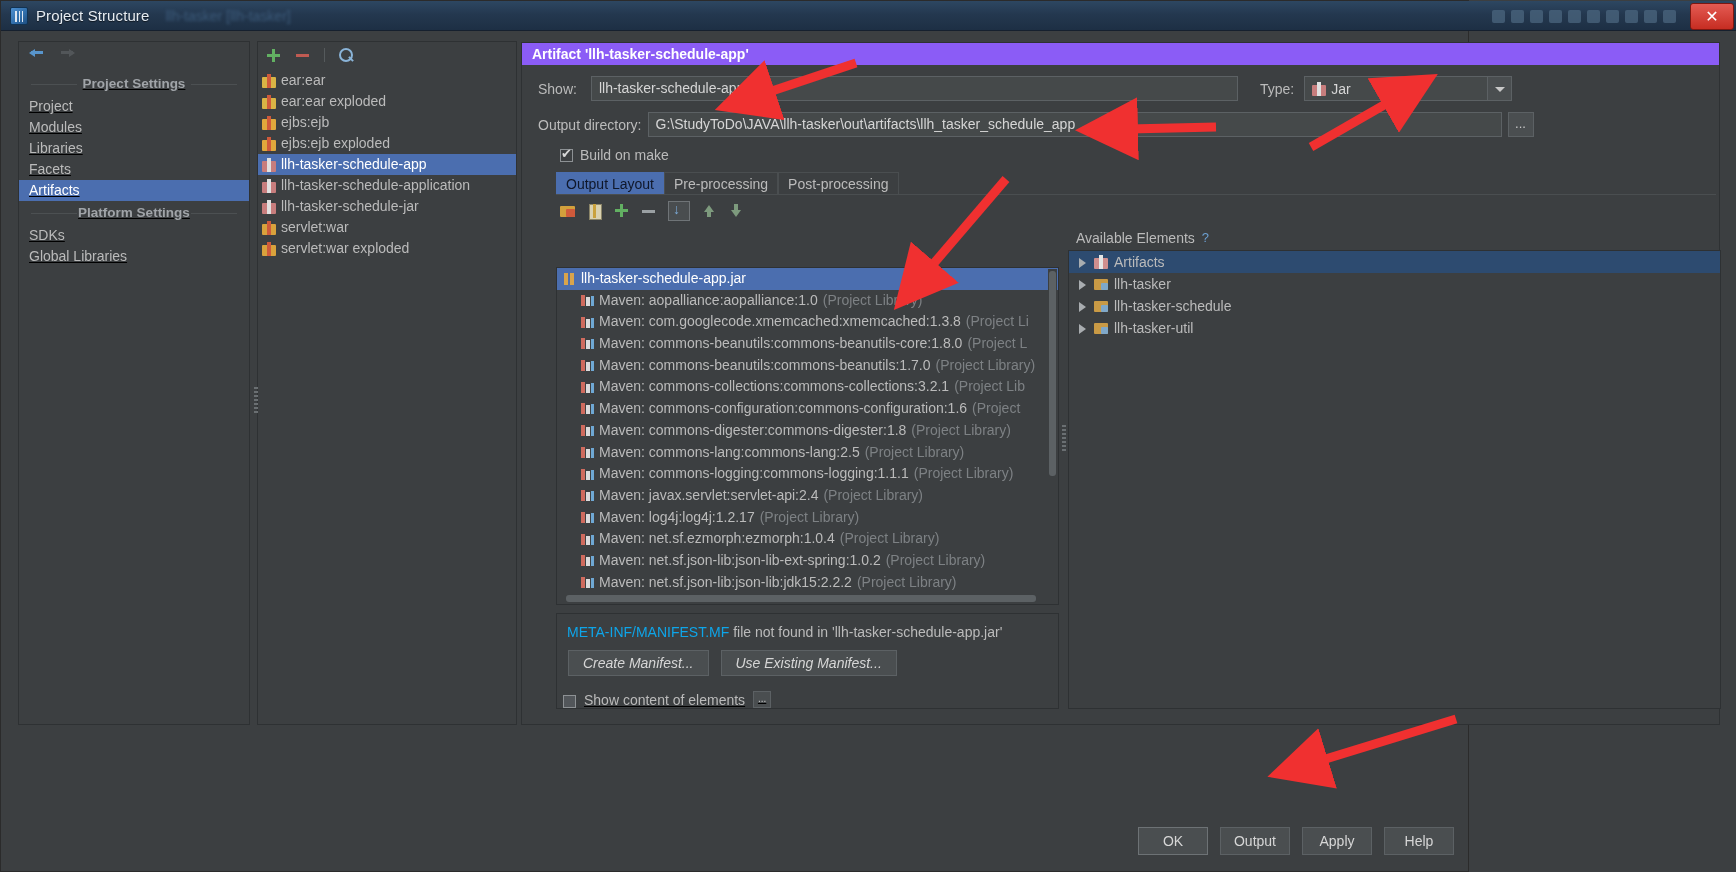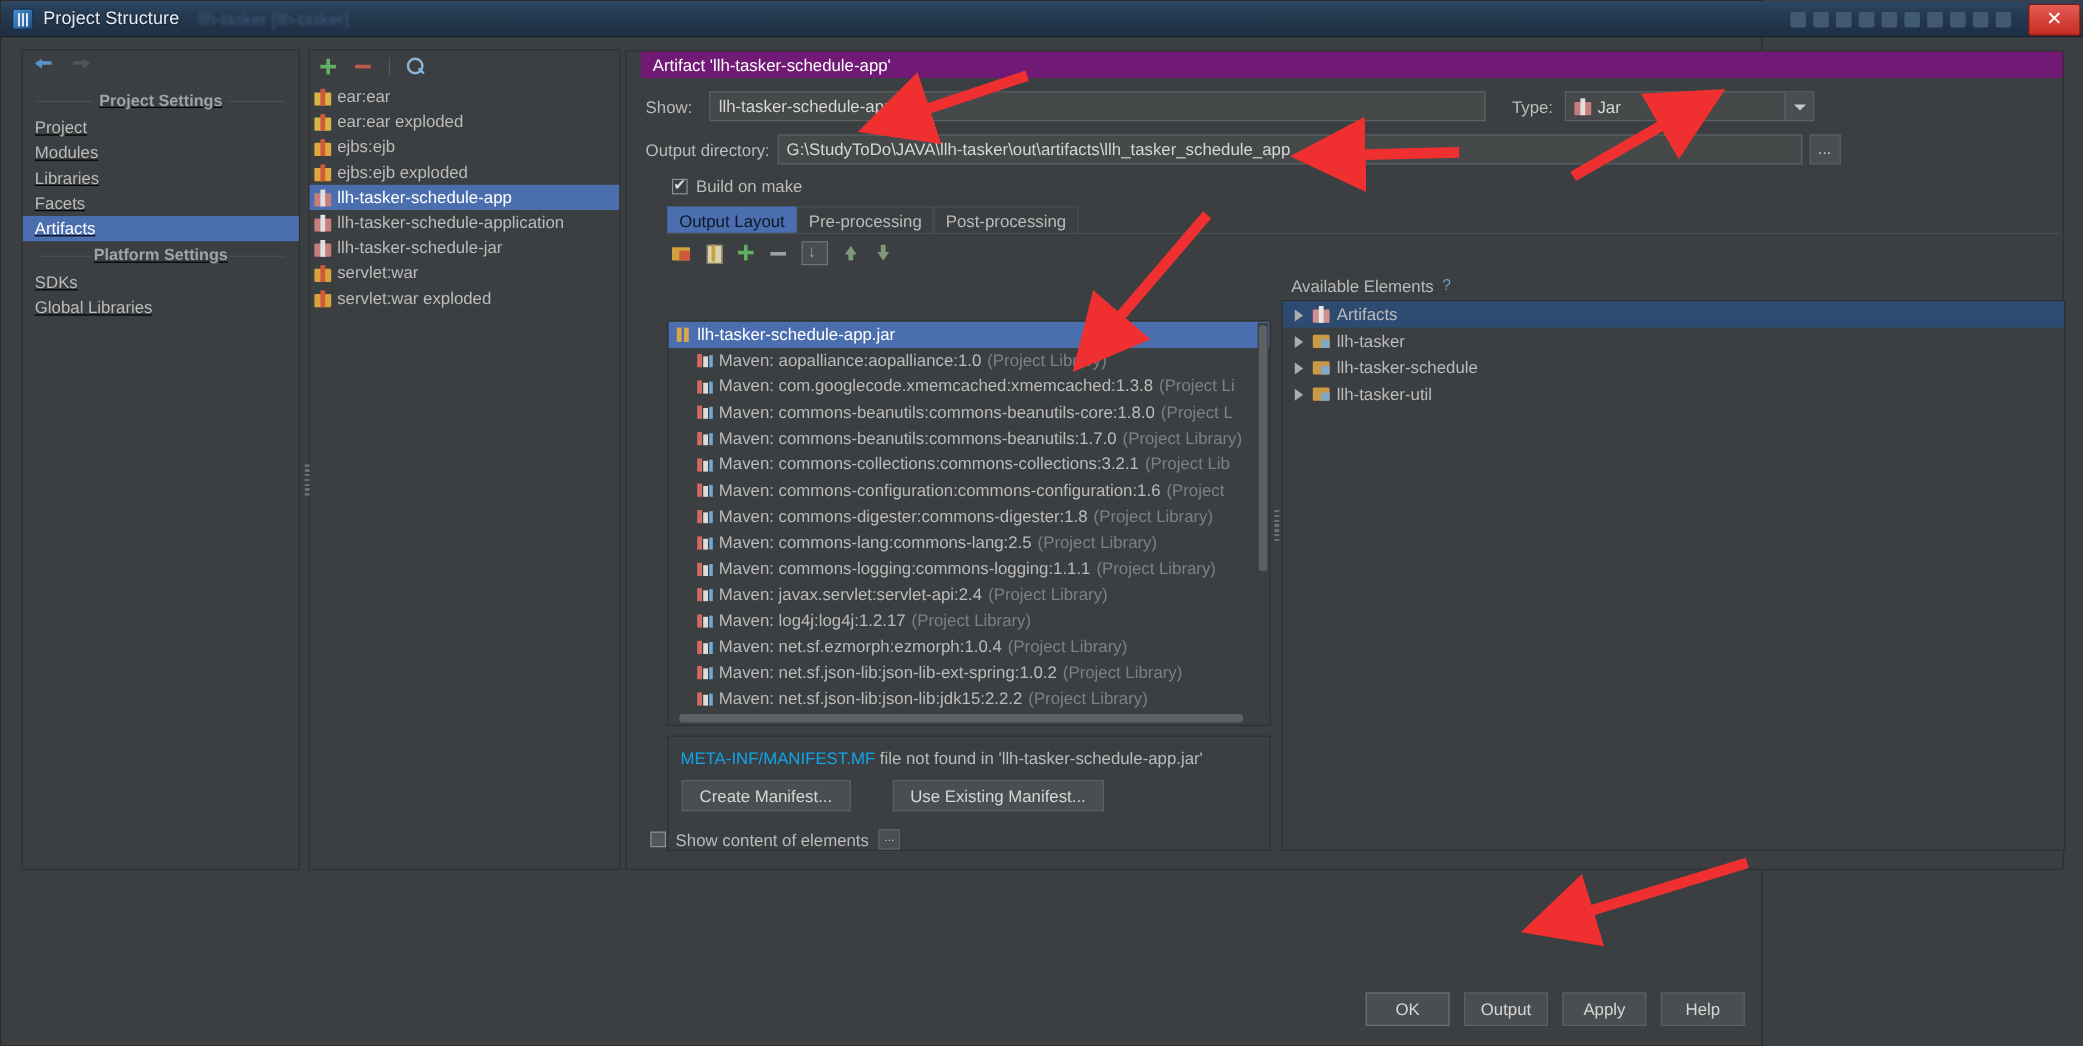--- a/index.html
+++ b/index.html
@@ -143,22 +143,22 @@
   .ico-jar::after  { background: #e0e0e0; }
   .ico-war::before { background: #d9a23c; }
   .ico-war::after  { background: #cf5a3b; }
 
   
   .right-panel {
     position: absolute; left: 520px; top: 41px; width: 1199px; height: 683px;
     background: #3c3f41; border: 1px solid #2e3133;
   }
   .artifact-header {
-    height: 22px; background: #701a75; color: #ffffff;
-    font-size: 14px; font-weight: normal; line-height: 22px; padding-left: 10px; margin-left: 12px;
+    height: 22px; background: #8b5cf6; color: #ffffff;
+    font-size: 14px; font-weight: bold; line-height: 22px; padding-left: 10px;
   }
   .form-row { display: flex; align-items: center; padding: 0 16px; margin-top: 11px; }
   .form-label { color: #bbbbbb; font-size: 14px; }
   .field {
     background: #45494a; border: 1px solid #5c6164; color: #d6d6d6;
     font-size: 14px; height: 25px; line-height: 23px; padding: 0 7px;
   }
   #name-field { width: 647px; margin-left: 14px; }
   #outdir-field { width: 854px; margin-left: 6px; }
   .type-label { margin-left: 22px; }
@@ -281,21 +281,21 @@
   }
   .vscroll-thumb { position: absolute; left: 1px; top: 2px; width: 7px; height: 205px; background: #5c6164; border-radius: 3px; }
 
   
   .manifest-panel {
     position: absolute; left: 22px; top: 388px; width: 503px; height: 96px;
     border: 1px solid #2e3133; background: #3c3f41;
   }
   .manifest-msg { color: #bbbbbb; font-size: 14px; padding: 10px 0 0 10px; }
   .manifest-msg .hl { color: #0ea5e9; }
-  .mbtns { display: flex; gap: 35px; padding: 10px 0 0 11px; }
+  .mbtns { display: flex; gap: 12px; padding: 10px 0 0 11px; font-style: italic; }
   .mbtn {
     background: #4a4e50; border: 1px solid #5c6164; color: #d6d6d6;
     font-size: 14px; height: 26px; line-height: 24px; padding: 0 14px;
   }
 
   
   .avail-panel { position: absolute; left: 534px; top: 0px; width: 653px; height: 484px; }
   .avail-header { display: flex; align-items: center; gap: 7px; color: #bbbbbb; font-size: 14px; padding-left: 8px; height: 25px; }
   .help-q { color: #6c9fd0; font-size: 13px; }
   .avail-tree { position: absolute; left: 0; top: 25px; width: 653px; height: 459px; border: 1px solid #2e3133; background: #3c3f41; }
@@ -307,21 +307,21 @@
     border-top:5px solid transparent; border-bottom:5px solid transparent; border-left:7px solid #a9adb0;
   }
   .mod-ico { width: 14px; height: 14px; margin-right: 6px; flex: 0 0 14px; position: relative; }
   .mod-ico::before { content:""; position:absolute; left:0; top:2px; width:14px; height:11px; background:#c99a45; border-radius:1px; }
   .mod-ico::after { content:""; position:absolute; left:7px; top:6px; width:7px; height:7px; background:#7fa8c9; border-radius:1px; }
   .art-ico { width: 14px; height: 14px; margin-right: 6px; flex: 0 0 14px; position: relative; }
   .art-ico::before { content:""; position:absolute; left:0; top:3px; width:14px; height:11px; background:#d08f8f; border-radius:1px; }
   .art-ico::after { content:""; position:absolute; left:5px; top:0; width:4px; height:14px; background:#e6e6e6; }
 
   
-  .show-content { position: absolute; left: 20px; bottom: 16px; display: flex; align-items: center; }
+  .show-content { position: absolute; left: 41px; bottom: 16px; display: flex; align-items: flex-end; text-decoration: underline; }
   .sc-box { width: 13px; height: 13px; border: 1px solid #8d9194; background: #52565a; margin-right: 8px; }
   .sc-label { color: #bbbbbb; font-size: 14px; margin-right: 8px; }
   .sc-ell { width: 18px; height: 17px; background: #4a4e50; border: 1px solid #5c6164; color: #c8c8c8; font-size: 10px; text-align: center; line-height: 14px; }
 
   
   .split-dots { position: absolute; width: 4px; height: 26px; background:
      repeating-linear-gradient(to bottom, #6a6f72 0 2px, transparent 2px 4px); }
 
   
   .bottom-bar { position: absolute; right: 14px; bottom: 16px; display: flex; gap: 12px; }

